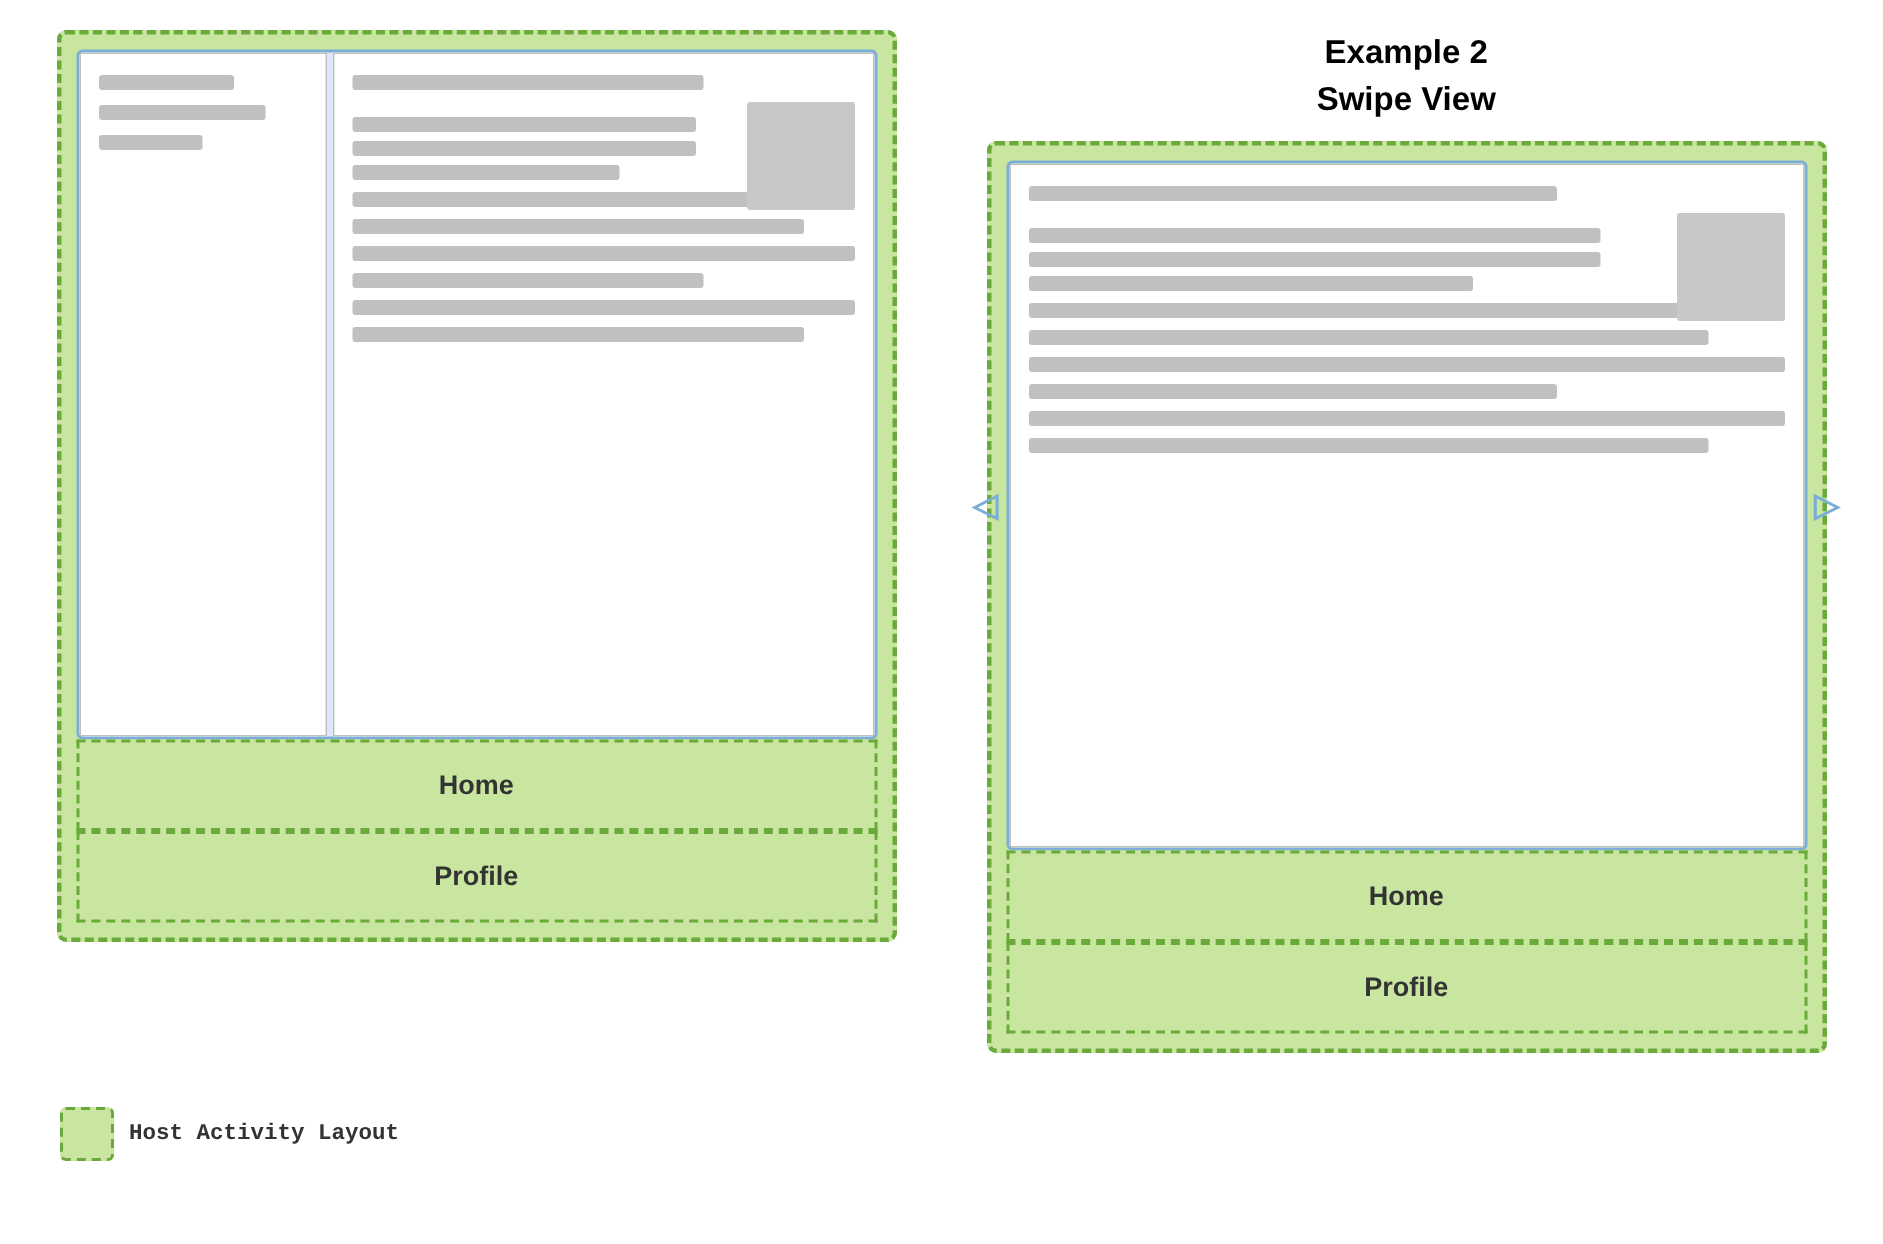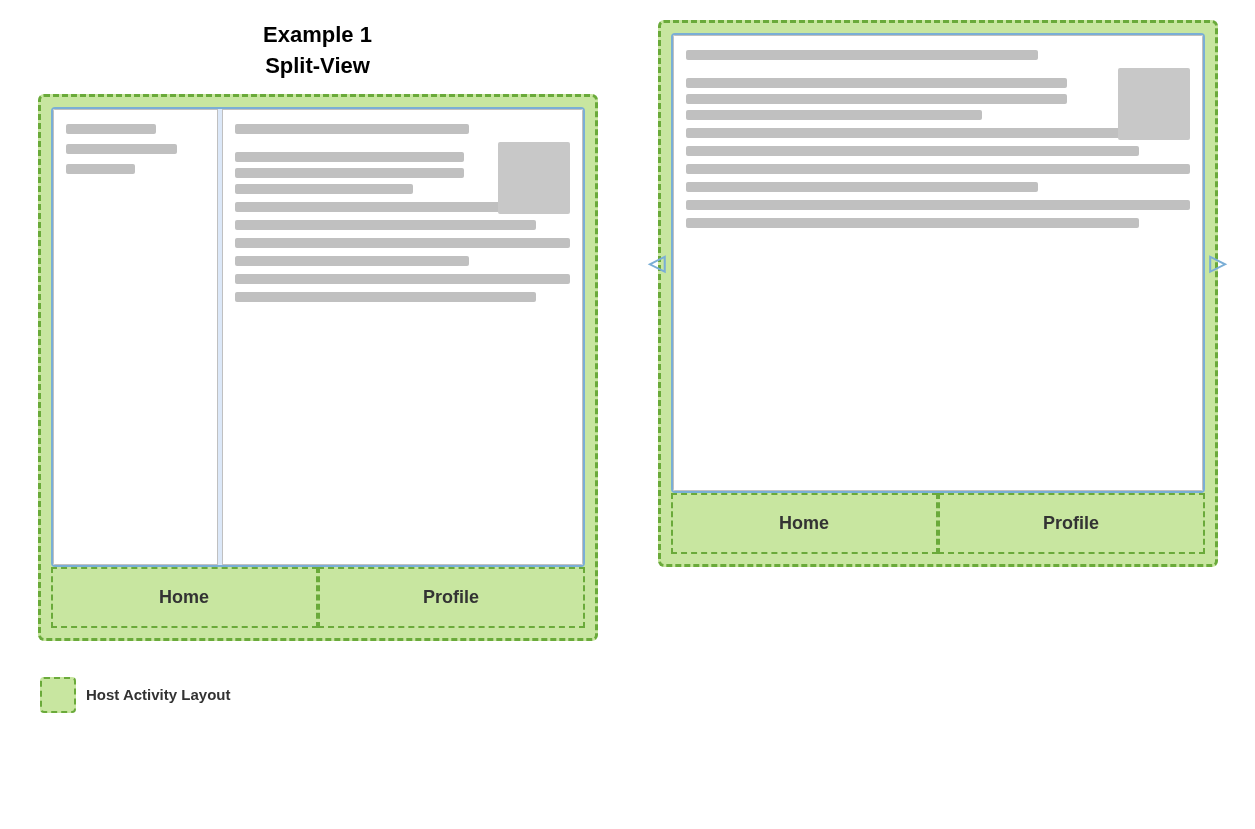--- a/index.html
+++ b/index.html
@@ -134,21 +134,21 @@
       top: 0;
       width: 72px;
       height: 72px;
       background: #c8c8c8;
       border-radius: 2px;
     }
 
     
     .nav-bar {
       display: flex;
-      flex-direction: row;
+      flex-direction: column;
       width: 100%;
       margin-top: 0;
     }
 
     .nav-item {
       flex: 1;
       background: #c8e6a0;
       border: 2px dashed #6aaa3a;
       text-align: center;
       padding: 18px 10px;
@@ -172,20 +172,21 @@
 
     
     .legend-row {
       display: flex;
       flex-direction: row;
       gap: 32px;
       margin-top: 16px;
       justify-content: flex-start;
       padding-left: 10px;
       width: 100%;
+      font-family: Liberation Mono, monospace;
     }
 
     .legend-item {
       display: flex;
       flex-direction: row;
       align-items: center;
       gap: 10px;
     }
 
     .legend-swatch {
@@ -215,24 +216,20 @@
       font-weight: bold;
       color: #333;
     }
   </style>
 </head>
 <body>
 
 <div class="main-row">
 
   <div class="example-block">
-    <div class="example-title">
-      <span>Example 1</span><br>
-      <span>Split-View</span>
-    </div>
 
     <div class="host-activity">
 
       <div class="host-fragment" style="height: 460px;">
 
         <div class="split-left">
           <div class="sidebar-bar sb-short"></div>
           <div class="sidebar-bar sb-medium"></div>
           <div class="sidebar-bar sb-xshort"></div>
         </div>
@@ -264,20 +261,24 @@
           <span>Home</span>
         </div>
         <div class="nav-item">
           <span>Profile</span>
         </div>
       </div>
     </div>
   </div>
 
   <div class="example-block">
+    <div class="example-title">
+      <span>Example 2</span><br>
+      <span>Swipe View</span>
+    </div>
 
     <div class="host-activity">
 
       <div style="position: relative;">
         <div class="swipe-arrow swipe-arrow-left">◁</div>
         <div class="host-fragment" style="height: 460px;">
 
           <div class="swipe-content">
 
             <div class="bar bar-medium"></div>

